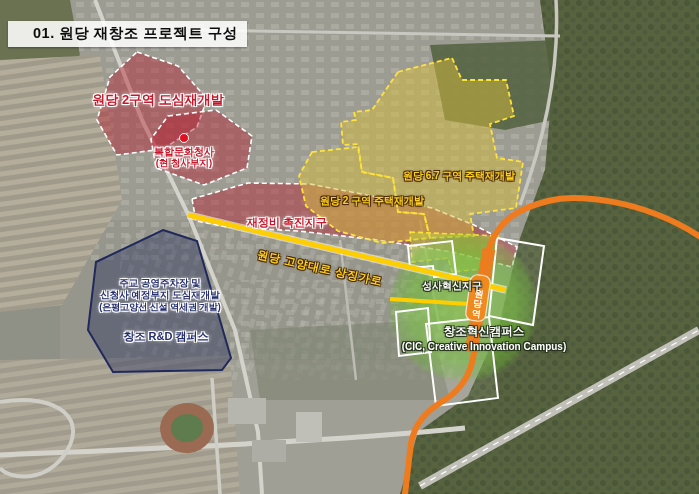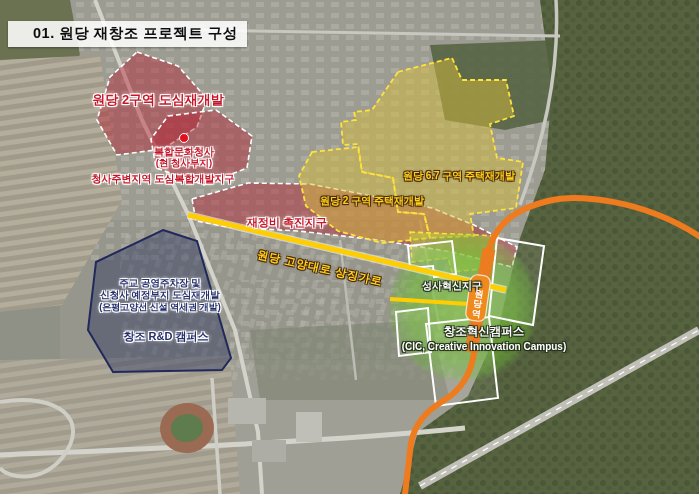--- a/index.html
+++ b/index.html
@@ -132,21 +132,20 @@
       <path d="M 489,249 L 471,352" stroke="#ee7b1e" stroke-width="13" fill="none" opacity="0.92"></path>
       <rect x="-10" y="-23" width="20" height="46" rx="7" fill="#f08a1f" stroke="rgba(255,255,255,0.75)" stroke-width="1.2" transform="translate(478,298) rotate(8)"></rect>
     </g>
   </svg>
 
   <div class="title-box">01. 원당 재창조 프로젝트 구성</div>
 
   <div class="lbl red-lbl halo-w" style="left:158px;top:100px;font-size:13px;">원당 2구역 도심재개발</div>
   <div class="lbl red-lbl halo-w" style="left:184px;top:152px;font-size:10px;">복합문화청사</div>
   <div class="lbl red-lbl halo-w" style="left:184px;top:163px;font-size:9.5px;">(현 청사부지)</div>
-  <div class="lbl red-lbl halo-w" style="left:163px;top:179px;font-size:10px;">청사주변지역 도심복합개발지구</div>
   <div class="lbl red-lbl halo-w" style="left:287px;top:222px;font-size:11px;">재정비 촉진지구</div>
 
   <div class="lbl yel-lbl halo-d" style="left:459px;top:176px;font-size:10px;">원당 6.7 구역 주택재개발</div>
   <div class="lbl yel-lbl halo-d" style="left:372px;top:201px;font-size:10px;">원당 2 구역 주택재개발</div>
 
   <div class="lbl yel-lbl halo-d" style="left:320px;top:268px;font-size:11px;letter-spacing:1px;transform:translate(-50%,-50%) rotate(12.5deg);">원당 고양대로 상징가로</div>
 
   <div class="lbl blu-lbl halo-w" style="left:160px;top:283px;font-size:9.5px;">주교 공영주차장 및</div>
   <div class="lbl blu-lbl halo-w" style="left:160px;top:295px;font-size:9.5px;">신청사 예정부지 도심재개발</div>
   <div class="lbl blu-lbl halo-w" style="left:160px;top:307px;font-size:9px;">(은평고양선 신설 역세권 개발)</div>

